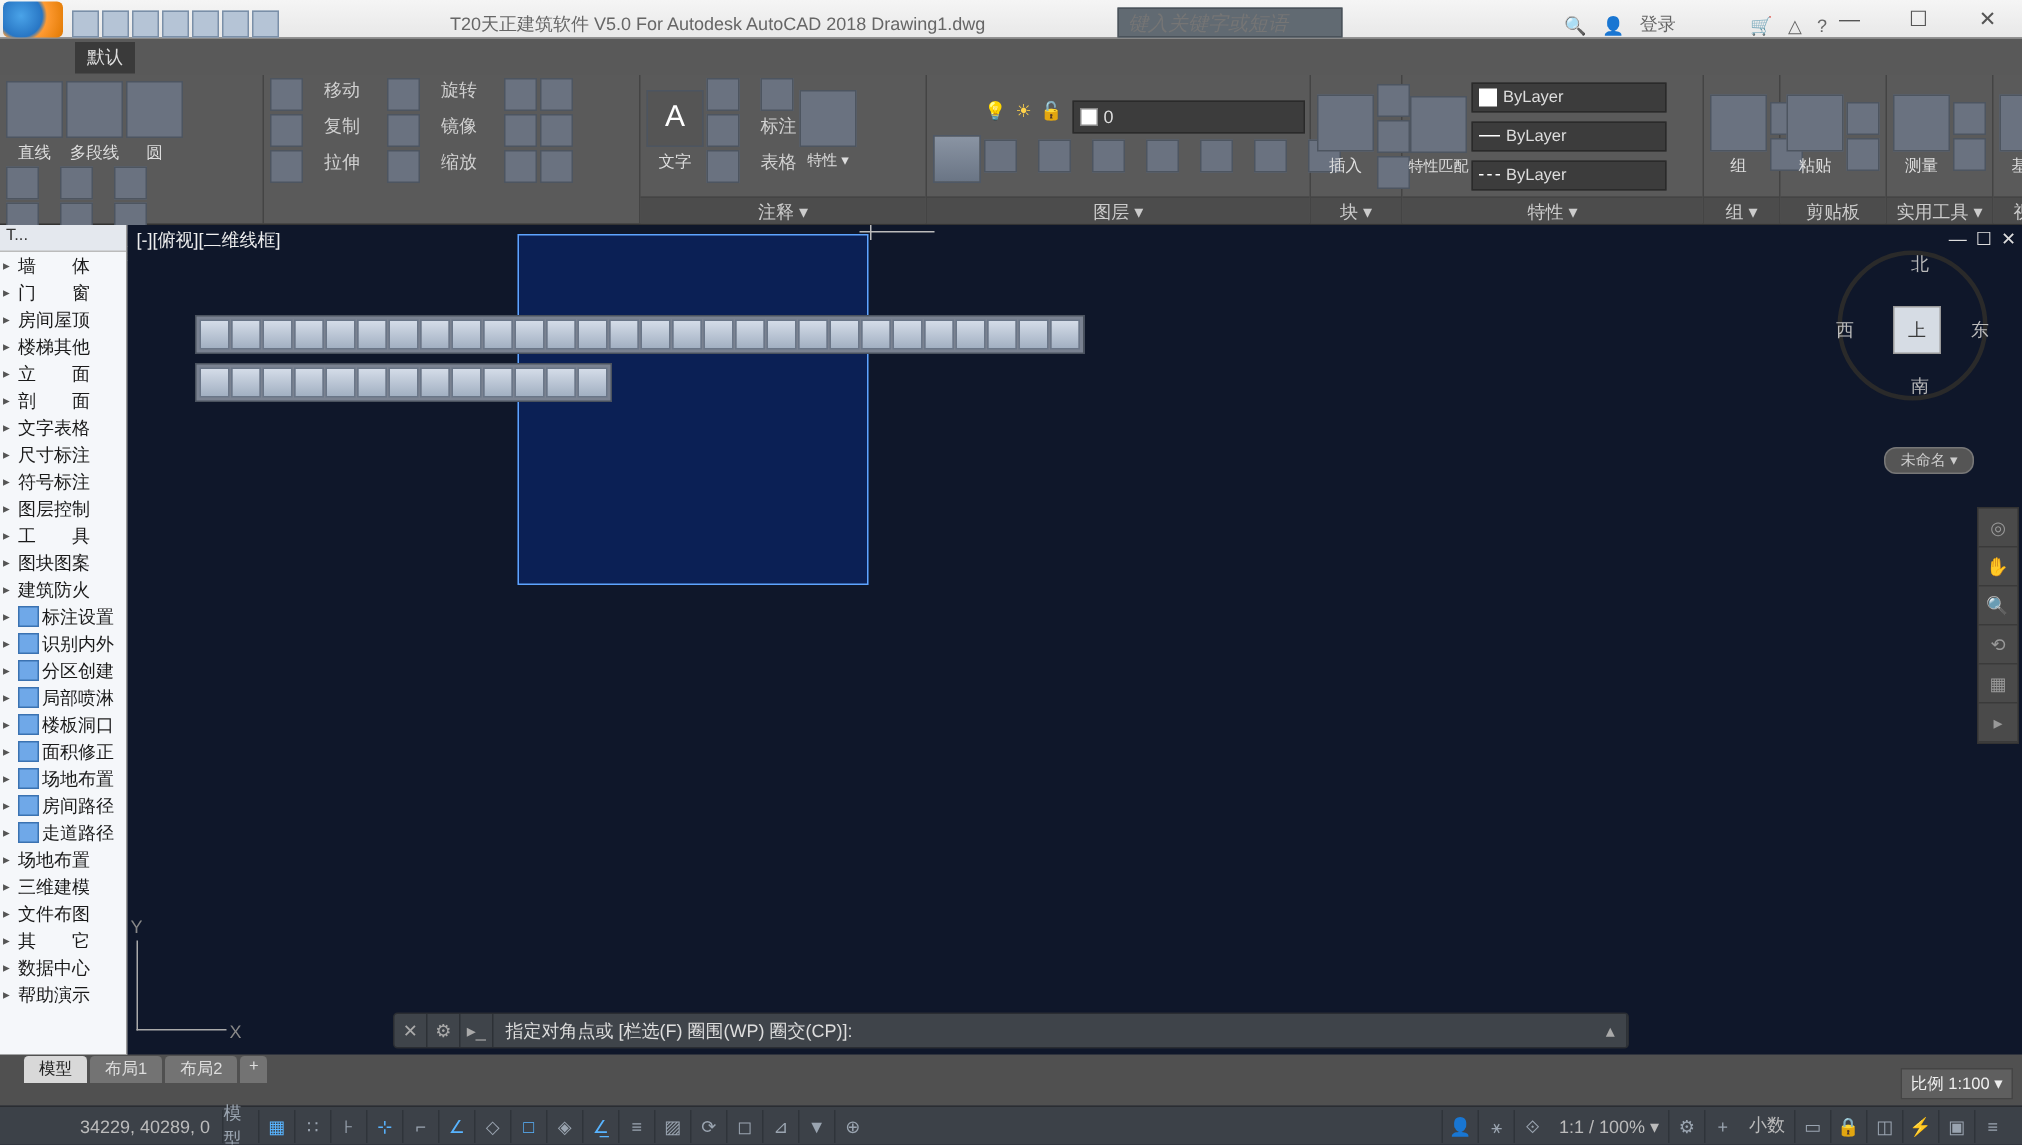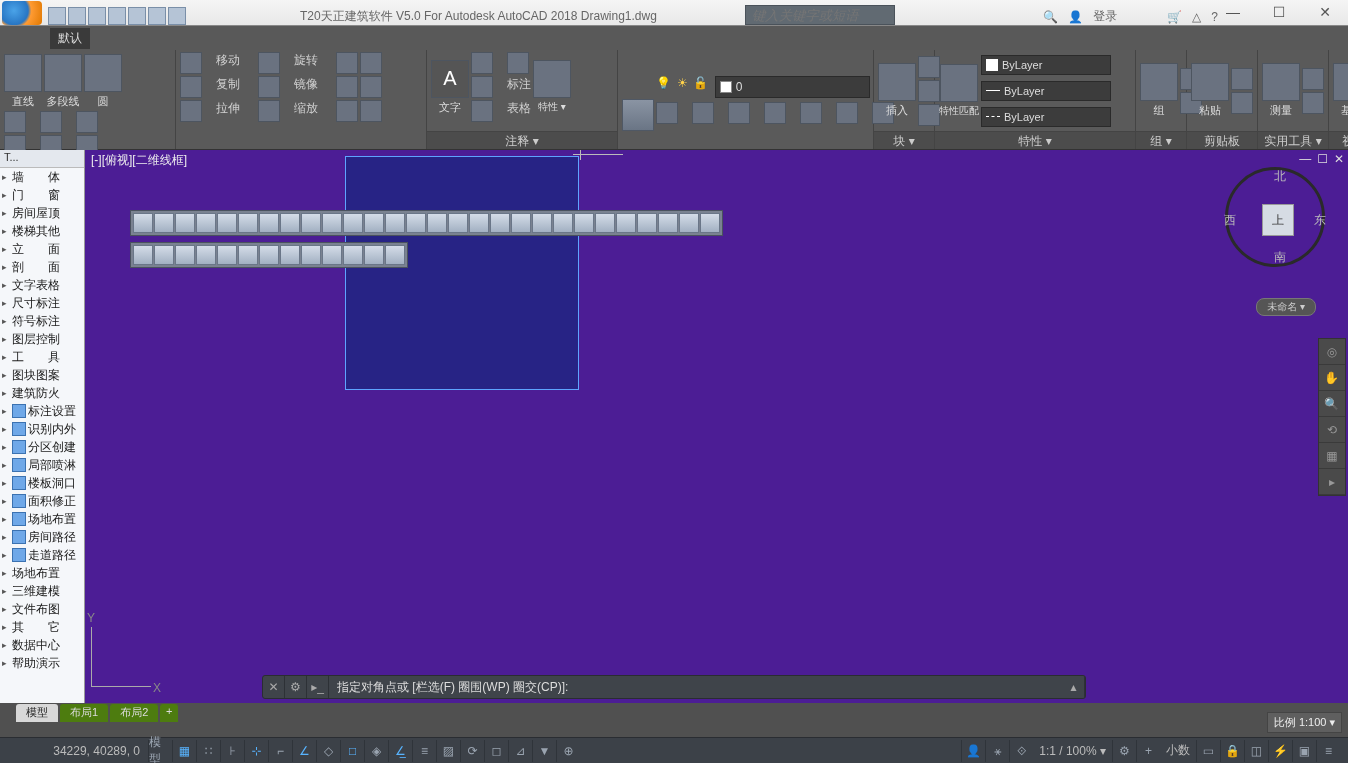--- a/index.html
+++ b/index.html
@@ -51,21 +51,21 @@
 
 
 .workspace { position: absolute; left: 0; top: 150px; right: 0; bottom: 60px; display: flex; }
 .leftpanel { width: 85px; background: #f5f7fa; border-right: 1px solid #999; overflow: hidden; }
 .leftpanel .hdr { height: 18px; background: #e4e8ee; border-bottom: 1px solid #bbb; color: #333; font-size: 11px; padding: 1px 4px; }
 .tree-item { display: flex; align-items: center; height: 18px; font-size: 12px; color: #1a1a1a; padding-left: 2px; gap: 2px; }
 .tree-item .arrow { width: 8px; color: #555; font-size: 9px; }
 .tree-item .ticon { width: 14px; height: 14px; background: #6fa8e8; border: 1px solid #3b72b1; }
 .tree-item.ic .ticon { display: inline-block; }
 
-.canvas { flex: 1; background: #4c1d95; position: relative; overflow: hidden; }
+.canvas { flex: 1; background: #0f172a; position: relative; overflow: hidden; }
 .canvas .vplabel { position: absolute; left: 6px; top: 2px; color: #eee; font-size: 12px; }
 .canvas .sel-rect { position: absolute; left: 260px; top: 6px; width: 234px; height: 234px; background: rgba(10,40,120,0.55); border: 1px solid #5ea4ff; }
 .canvas .crosshair-v { position: absolute; left: 495px; top: 0; width: 1px; height: 10px; background: #bbb; }
 .canvas .crosshair-h { position: absolute; left: 488px; top: 4px; width: 50px; height: 1px; background: #bbb; }
 .canvas .ucs { position: absolute; left: 6px; bottom: 16px; color: #888; font-size: 12px; }
 .canvas .ucs .xax { position: absolute; left: 0; bottom: 0; width: 60px; height: 1px; background: #aaa; }
 .canvas .ucs .yax { position: absolute; left: 0; bottom: 0; width: 1px; height: 60px; background: #aaa; }
 .canvas .ucs .xl { position: absolute; left: 62px; bottom: -8px; }
 .canvas .ucs .yl { position: absolute; left: -4px; bottom: 62px; }
 
@@ -93,21 +93,21 @@
 
 .vwbtns { position: absolute; right: 4px; top: 2px; display: flex; gap: 6px; color: #ddd; font-size: 12px; }
 
 
 .cmdline { position: absolute; left: 262px; bottom: 64px; right: 262px; height: 24px; background: #3f444a; border: 1px solid #2a2d32; display: flex; align-items: center; border-radius: 3px;}
 .cmdline .cbtn { width: 22px; height: 22px; display: flex; align-items: center; justify-content: center; color: #aaa; border-right: 1px solid #2d3136; }
 .cmdline .ctext { flex: 1; padding: 0 8px; color: #ddd; font-size: 12px; white-space: nowrap; }
 
 
 .btabs { position: absolute; left: 16px; bottom: 40px; height: 20px; display: flex; gap: 2px; align-items: center; }
-.btab { height: 18px; background: #4d7c0f; color: #ddd; padding: 1px 10px; font-size: 11px; border-radius: 3px 3px 0 0; }
+.btab { height: 18px; background: #737373; color: #ddd; padding: 1px 10px; font-size: 11px; border-radius: 3px 3px 0 0; }
 .btab.active { background: #d8d8d8; color: #222; }
 .btab.add { width: 18px; text-align: center; padding: 1px 4px; }
 
 
 .statusbar { position: absolute; left: 0; right: 0; bottom: 0; height: 26px; background: #3c4148; border-top: 1px solid #2a2d32; display: flex; align-items: center; padding: 0 8px; color: #bbb; font-size: 12px; }
 .statusbar .coords { width: 140px; text-align: right; padding-right: 8px; }
 .statusbar .sbtn { width: 24px; height: 22px; display: flex; align-items: center; justify-content: center; color: #9aa4b0; border-left: 1px solid #2f343a; }
 .statusbar .sbtn.on { color: #58b4ff; }
 .statusbar .spacer { flex: 1; }
 .ratio { position: absolute; right: 6px; bottom: 30px; background: #5f5f5f; color: #eee; font-size: 11px; padding: 2px 6px; border: 1px solid #444; }
@@ -263,20 +263,21 @@
           <div class="rbtn"></div>
           <div class="rbtn"></div>
           <div class="rbtn"></div>
           <div class="rbtn"></div>
           <div class="rbtn"></div>
           <div class="rbtn"></div>
           <div class="rbtn"></div>
         </div>
       </div>
     </div>
+    <div class="ribbon-label">图层 ▾</div>
   </div>
 
   <div class="ribbon-panel block-panel">
     <div class="ribbon-body">
       <div class="vstack">
           <div class="rbtn big"></div>
           <span class="lbl">插入</span>
         </div>
       <div class="iconcol">
         <div class="rbtn"></div>

